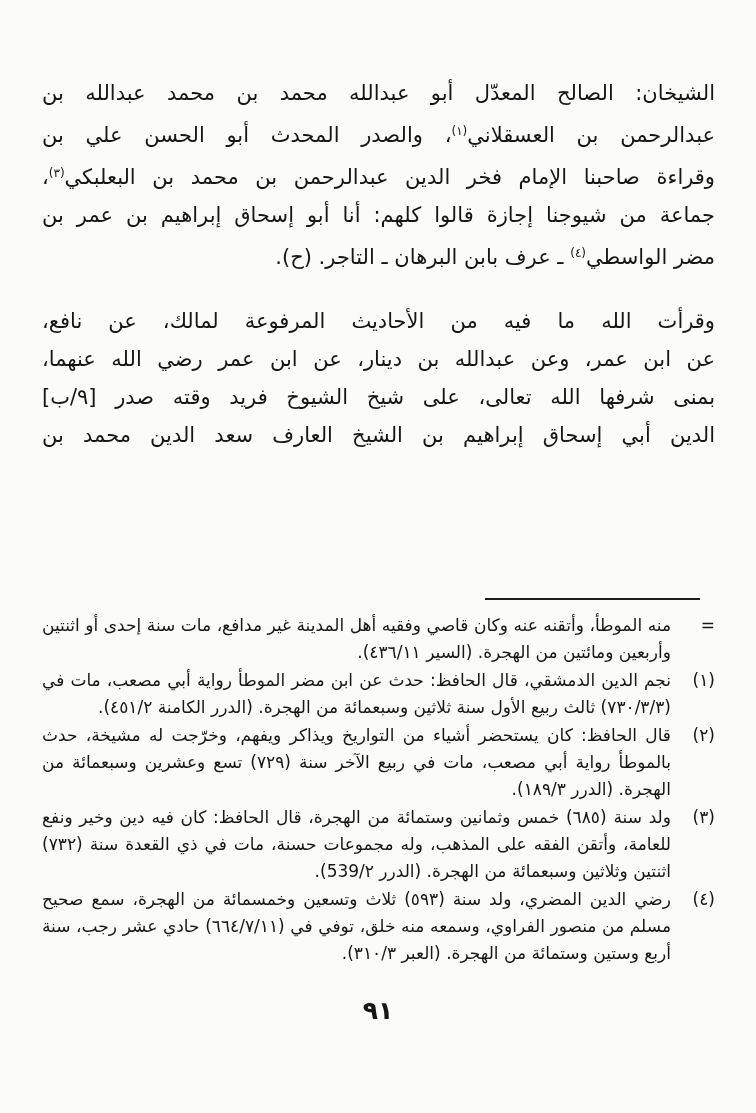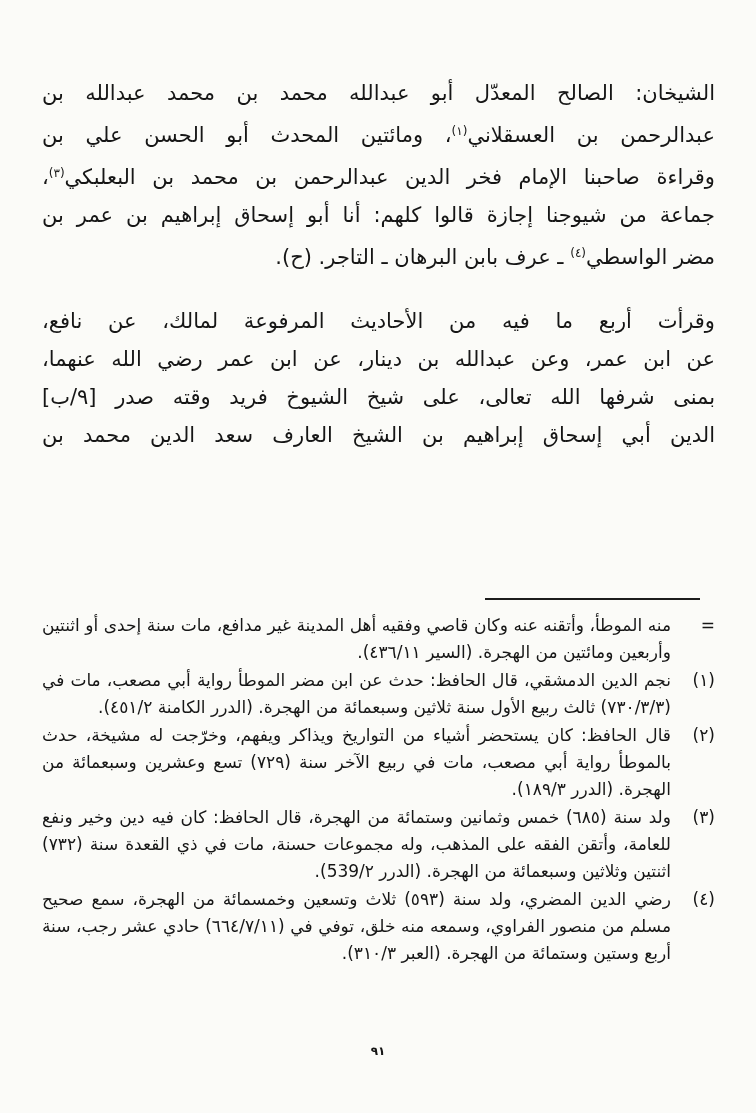--- a/index.html
+++ b/index.html
@@ -63,44 +63,44 @@
   .fn-marker{
     flex:0 0 44px;
     text-align:right;
   }
   .fn-text{
     flex:1;
     text-align:justify;
   }
   .pageno{
     position:absolute;
-    top:1044px;left:0;right:0;
+    top:996px;left:0;right:0;
     text-align:center;
-    font-size:12px;
+    font-size:25px;
     font-weight:bold;
     letter-spacing:2px;
   }
 </style>
 </head>
 <body>
 
 <div class="page" dir="rtl">
 
   <div class="main">
 
     <div class="para para1">
       <div class="line"><span>الشيخان: الصالح المعدّل أبو عبدالله محمد بن محمد عبدالله بن</span></div>
-      <div class="line"><span>عبدالرحمن بن العسقلاني</span><span class="sup">(١)</span><span>، ومائتين المحدث أبو الحسن علي بن</span></div>
+      <div class="line"><span>عبدالرحمن بن العسقلاني</span><span class="sup">(١)</span><span>، والصدر المحدث أبو الحسن علي بن</span></div>
       <div class="line"><span>وقراءة صاحبنا الإمام فخر الدين عبدالرحمن بن محمد بن البعلبكي</span><span class="sup">(٣)</span><span>،</span></div>
       <div class="line"><span>جماعة من شيوجنا إجازة قالوا كلهم: أنا أبو إسحاق إبراهيم بن عمر بن</span></div>
       <div class="line final"><span>مضر الواسطي</span><span class="sup">(٤)</span><span> ـ عرف بابن البرهان ـ التاجر. (ح).</span></div>
     </div>
 
     <div class="para para2">
-      <div class="line"><span>وقرأت أربع ما فيه من الأحاديث المرفوعة لمالك، عن نافع،</span></div>
+      <div class="line"><span>وقرأت الله ما فيه من الأحاديث المرفوعة لمالك، عن نافع،</span></div>
       <div class="line"><span>عن ابن عمر، وعن عبدالله بن دينار، عن ابن عمر رضي الله عنهما،</span></div>
       <div class="line"><span>بمنى شرفها الله تعالى، على شيخ الشيوخ فريد وقته صدر </span><span class="folio">[٩/ب]</span></div>
       <div class="line"><span>الدين أبي إسحاق إبراهيم بن الشيخ العارف سعد الدين محمد بن</span></div>
     </div>
 
   </div>
 
   <div class="fnsep"></div>
 
   <div class="footnotes">

